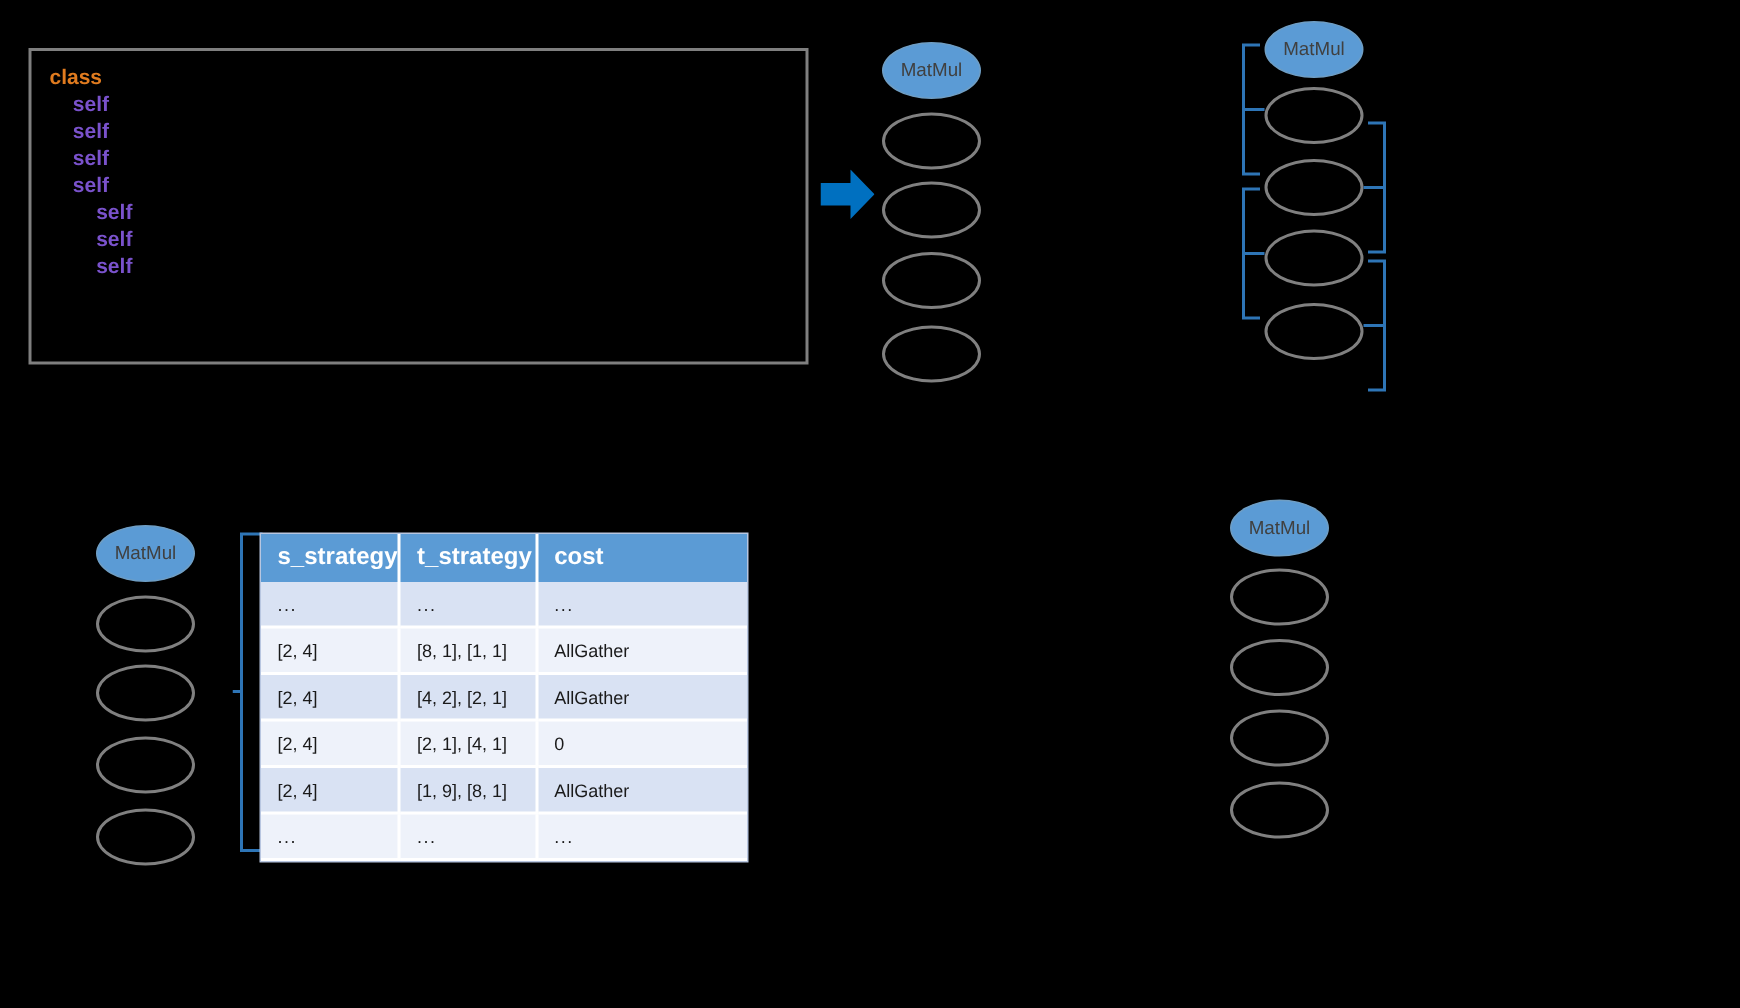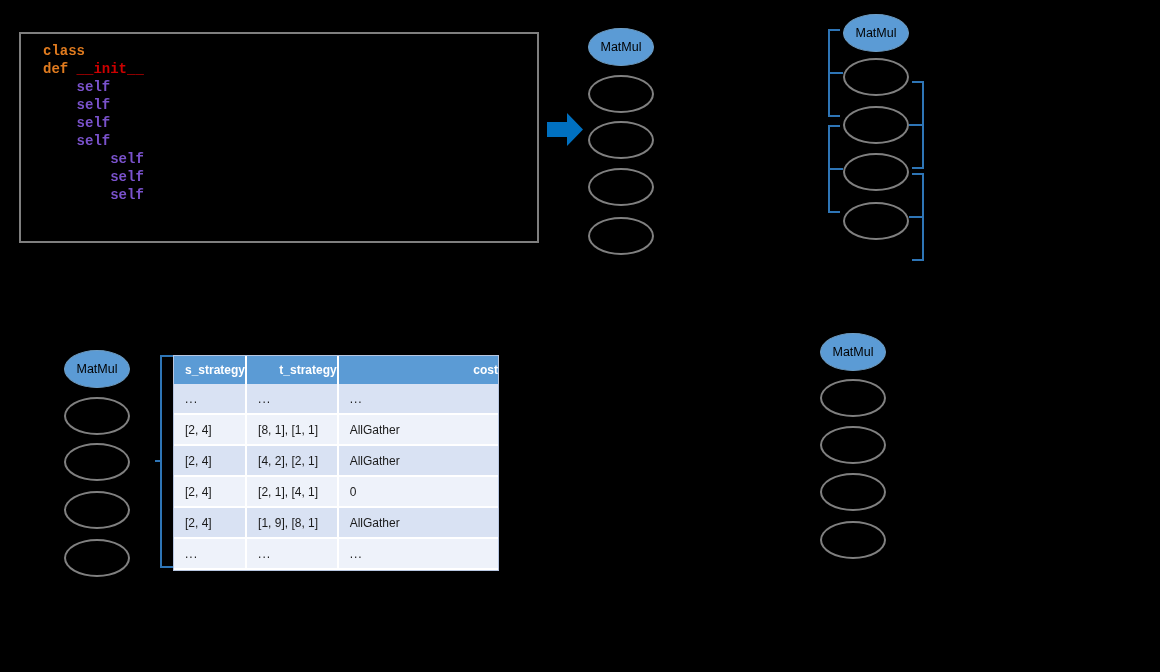--- a/index.html
+++ b/index.html
@@ -24,26 +24,26 @@
     left: 19px;
     top: 32px;
     width: 520px;
     height: 211px;
     border: 2px solid #7f7f7f;
     background: #000000;
     box-sizing: border-box;
     padding: 8px 0 0 0;
   }
   .code-line {
-    font-family: Liberation Mono, monospace;
+    font-family: Liberation Sans, sans-serif;
     font-size: 14px;
     font-weight: bold;
     line-height: 18px;
     white-space: pre;
-    padding-left: 22px;
+    padding-left: 12px;
     letter-spacing: 0px;
   }
   .tok-kw   { color: #e07b1f; }
   .tok-fn   { color: #cc0000; }
   .tok-self { color: #7a52cc; margin-top: 28px; }
 
   
   .big-arrow {
     position: absolute;
     left: 547px;
@@ -66,21 +66,21 @@
     background: #5b9bd5;
     border: 1px solid #6f9ec4;
   }
   .oval-label {
     position: absolute;
     width: 100%;
     top: 50%;
     transform: translateY(-50%);
     text-align: center;
     font-size: 12.5px;
-    color: #000000;
+    color: #404040;
     font-family: "Liberation Sans", sans-serif;
     line-height: 1;
   }
 
   
   .bracket {
     position: absolute;
   }
 
   
@@ -91,22 +91,22 @@
     width: 324px;
     border-collapse: collapse;
     background: #eef1f9;
     font-size: 11.5px;
     box-shadow: 0 0 0 1px #b8c6e0;
   }
   .cost-table th {
     background: #5b9bd5;
     color: #ffffff;
     font-weight: bold;
-    font-size: 12px;
-    text-align: right;
+    font-size: 16px;
+    text-align: left;
     padding: 7px 0 7px 11px;
     border-right: 2px solid #ffffff;
     height: 13px;
   }
   .cost-table th:last-child { border-right: none; margin-left: 12px; }
   .cost-table td {
     color: #1a1a1a;
     font-size: 12px;
     text-align: left;
     padding: 7px 0 7px 11px;
@@ -123,21 +123,20 @@
   .ellipsis-cell { letter-spacing: 1px; }
 </style>
 </head>
 <body>
 
 <div id="canvas">
 
   <div class="code-box">
     <div id="code-lines">
         <div class="code-line"><span></span><span class="tok-kw">class</span></div>
-        <div class="code-line"><span></span><span class="tok-kw">def </span><span class="tok-fn">__init__</span></div>
         <div class="code-line"><span>    </span><span class="tok-self">self</span></div>
         <div class="code-line"><span>    </span><span class="tok-self">self</span></div>
         <div class="code-line"><span>    </span><span class="tok-self">self</span></div>
         <div class="code-line"><span>    </span><span class="tok-self">self</span></div>
         <div class="code-line"><span>        </span><span class="tok-self">self</span></div>
         <div class="code-line"><span>        </span><span class="tok-self">self</span></div>
         <div class="code-line"><span>        </span><span class="tok-self">self</span></div>
       </div>
   </div>
 

